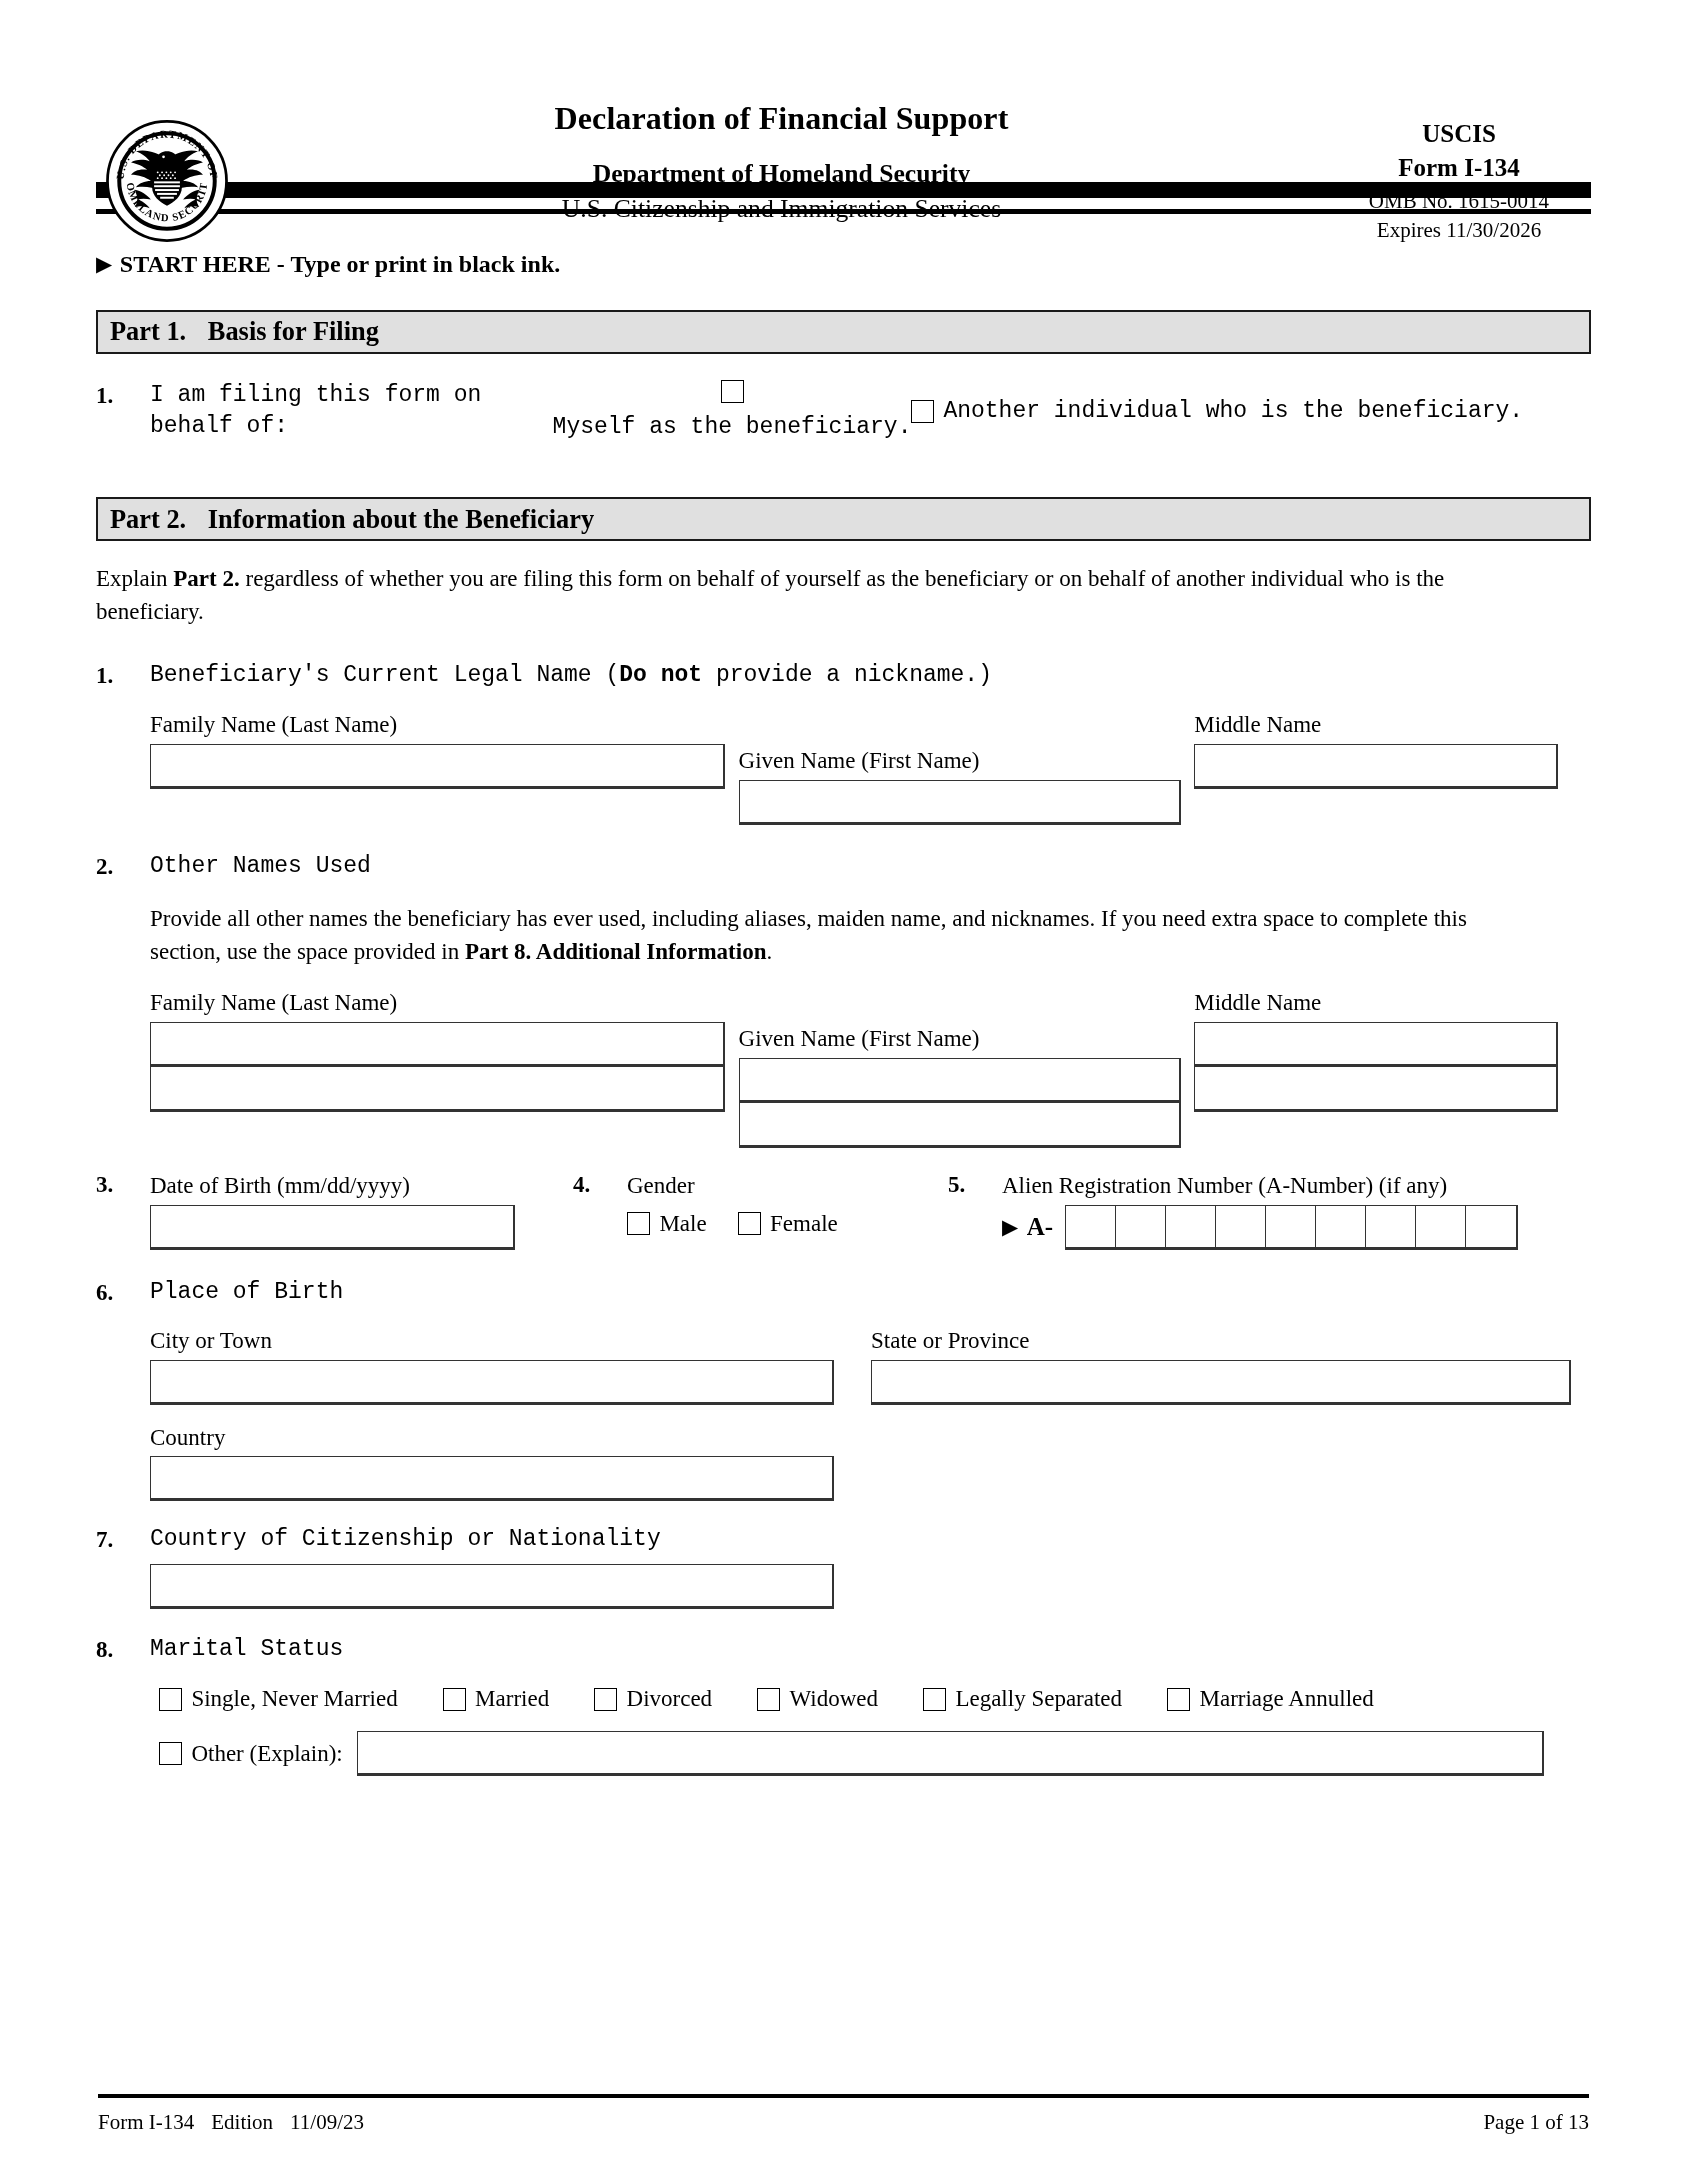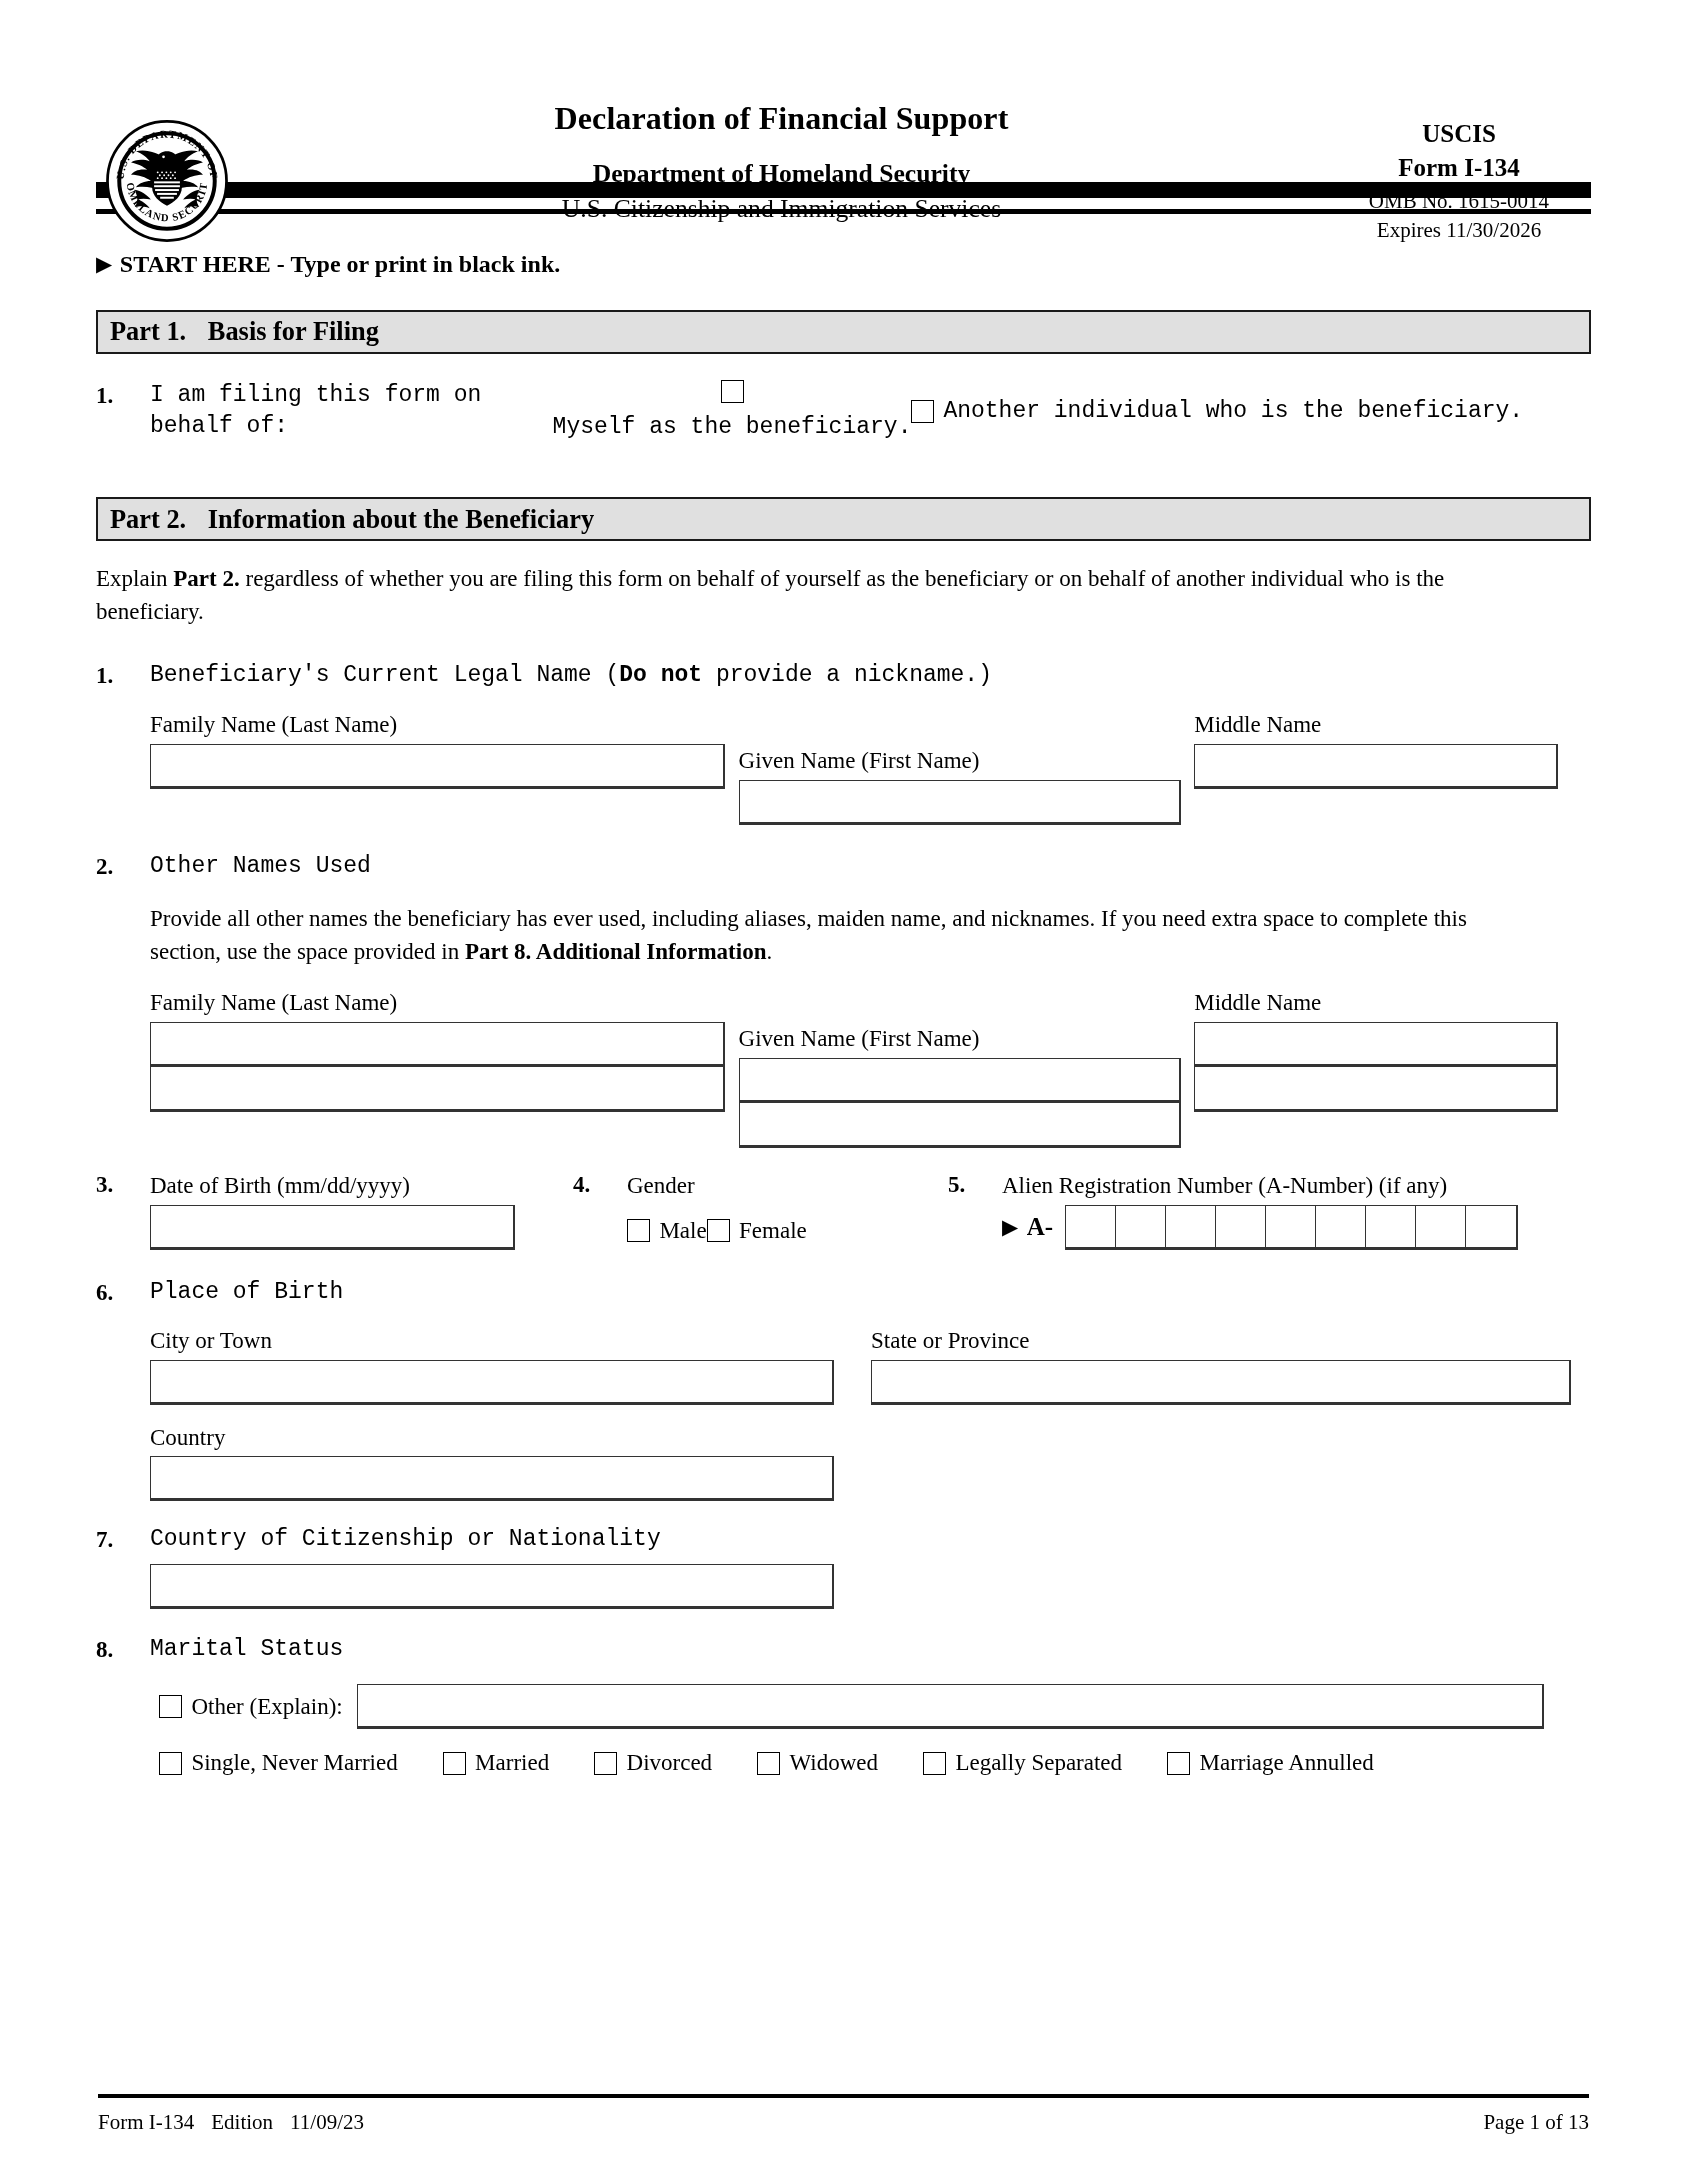--- a/index.html
+++ b/index.html
@@ -401,21 +401,21 @@
         <div>
           <div class="fld-label">Date of Birth (mm/dd/yyyy)</div>
           <div class="fld" style="width:365px;"></div>
         </div>
       </div>
 
       <div style="display:flex; width:375px;">
         <div class="qnum">4.</div>
         <div>
           <div class="fld-label">Gender</div>
-          <div style="display:flex; margin-top:18px;">
+          <div style="display:flex; gap:31px; margin-top:11px;">
             <label class="cb-item">
               <span class="cb"></span>
               <span>Male</span>
             </label>
             <label class="cb-item">
               <span class="cb"></span>
               <span>Female</span>
             </label>
           </div>
         </div>
@@ -475,53 +475,53 @@
     </div>
     <div class="indent" style="margin-top:8.5px;">
       <div class="fld" style="width:684px;"></div>
     </div>
 
     <div class="q-row" style="margin-top:25.6px;">
       <div class="qnum">8.</div>
       <div class="qbody">Marital Status</div>
     </div>
 
+    <div style="margin-left:63px; margin-top:21px; display:flex; align-items:center;">
+      <label class="cb-item" style="margin-right:45px;">
+        <span class="cb"></span>
+        <span>Single, Never Married</span>
+      </label>
+      <label class="cb-item" style="margin-right:45px;">
+        <span class="cb"></span>
+        <span>Married</span>
+      </label>
+      <label class="cb-item" style="margin-right:45px;">
+        <span class="cb"></span>
+        <span>Divorced</span>
+      </label>
+      <label class="cb-item" style="margin-right:45px;">
+        <span class="cb"></span>
+        <span>Widowed</span>
+      </label>
+      <label class="cb-item" style="margin-right:45px;">
+        <span class="cb"></span>
+        <span>Legally Separated</span>
+      </label>
+      <label class="cb-item">
+        <span class="cb"></span>
+        <span>Marriage Annulled</span>
+      </label>
+    </div>
+
     <div style="margin-left:63px; margin-top:19px; display:flex; align-items:center;">
       <label class="cb-item" style="margin-right:14.5px;">
         <span class="cb"></span>
         <span>Other (Explain):</span>
       </label>
       <div class="fld" style="width:1187px;"></div>
-    </div>
-
-    <div style="margin-left:63px; margin-top:21px; display:flex; align-items:center;">
-      <label class="cb-item" style="margin-right:45px;">
-        <span class="cb"></span>
-        <span>Single, Never Married</span>
-      </label>
-      <label class="cb-item" style="margin-right:45px;">
-        <span class="cb"></span>
-        <span>Married</span>
-      </label>
-      <label class="cb-item" style="margin-right:45px;">
-        <span class="cb"></span>
-        <span>Divorced</span>
-      </label>
-      <label class="cb-item" style="margin-right:45px;">
-        <span class="cb"></span>
-        <span>Widowed</span>
-      </label>
-      <label class="cb-item" style="margin-right:45px;">
-        <span class="cb"></span>
-        <span>Legally Separated</span>
-      </label>
-      <label class="cb-item">
-        <span class="cb"></span>
-        <span>Marriage Annulled</span>
-      </label>
     </div>
 
   </div>
 
   <div class="footer">
     <div class="footer-rule"></div>
     <div class="footer-row">
       <div class="footer-left">
         <span>Form I-134</span><span>Edition</span><span>11/09/23</span>
       </div>

